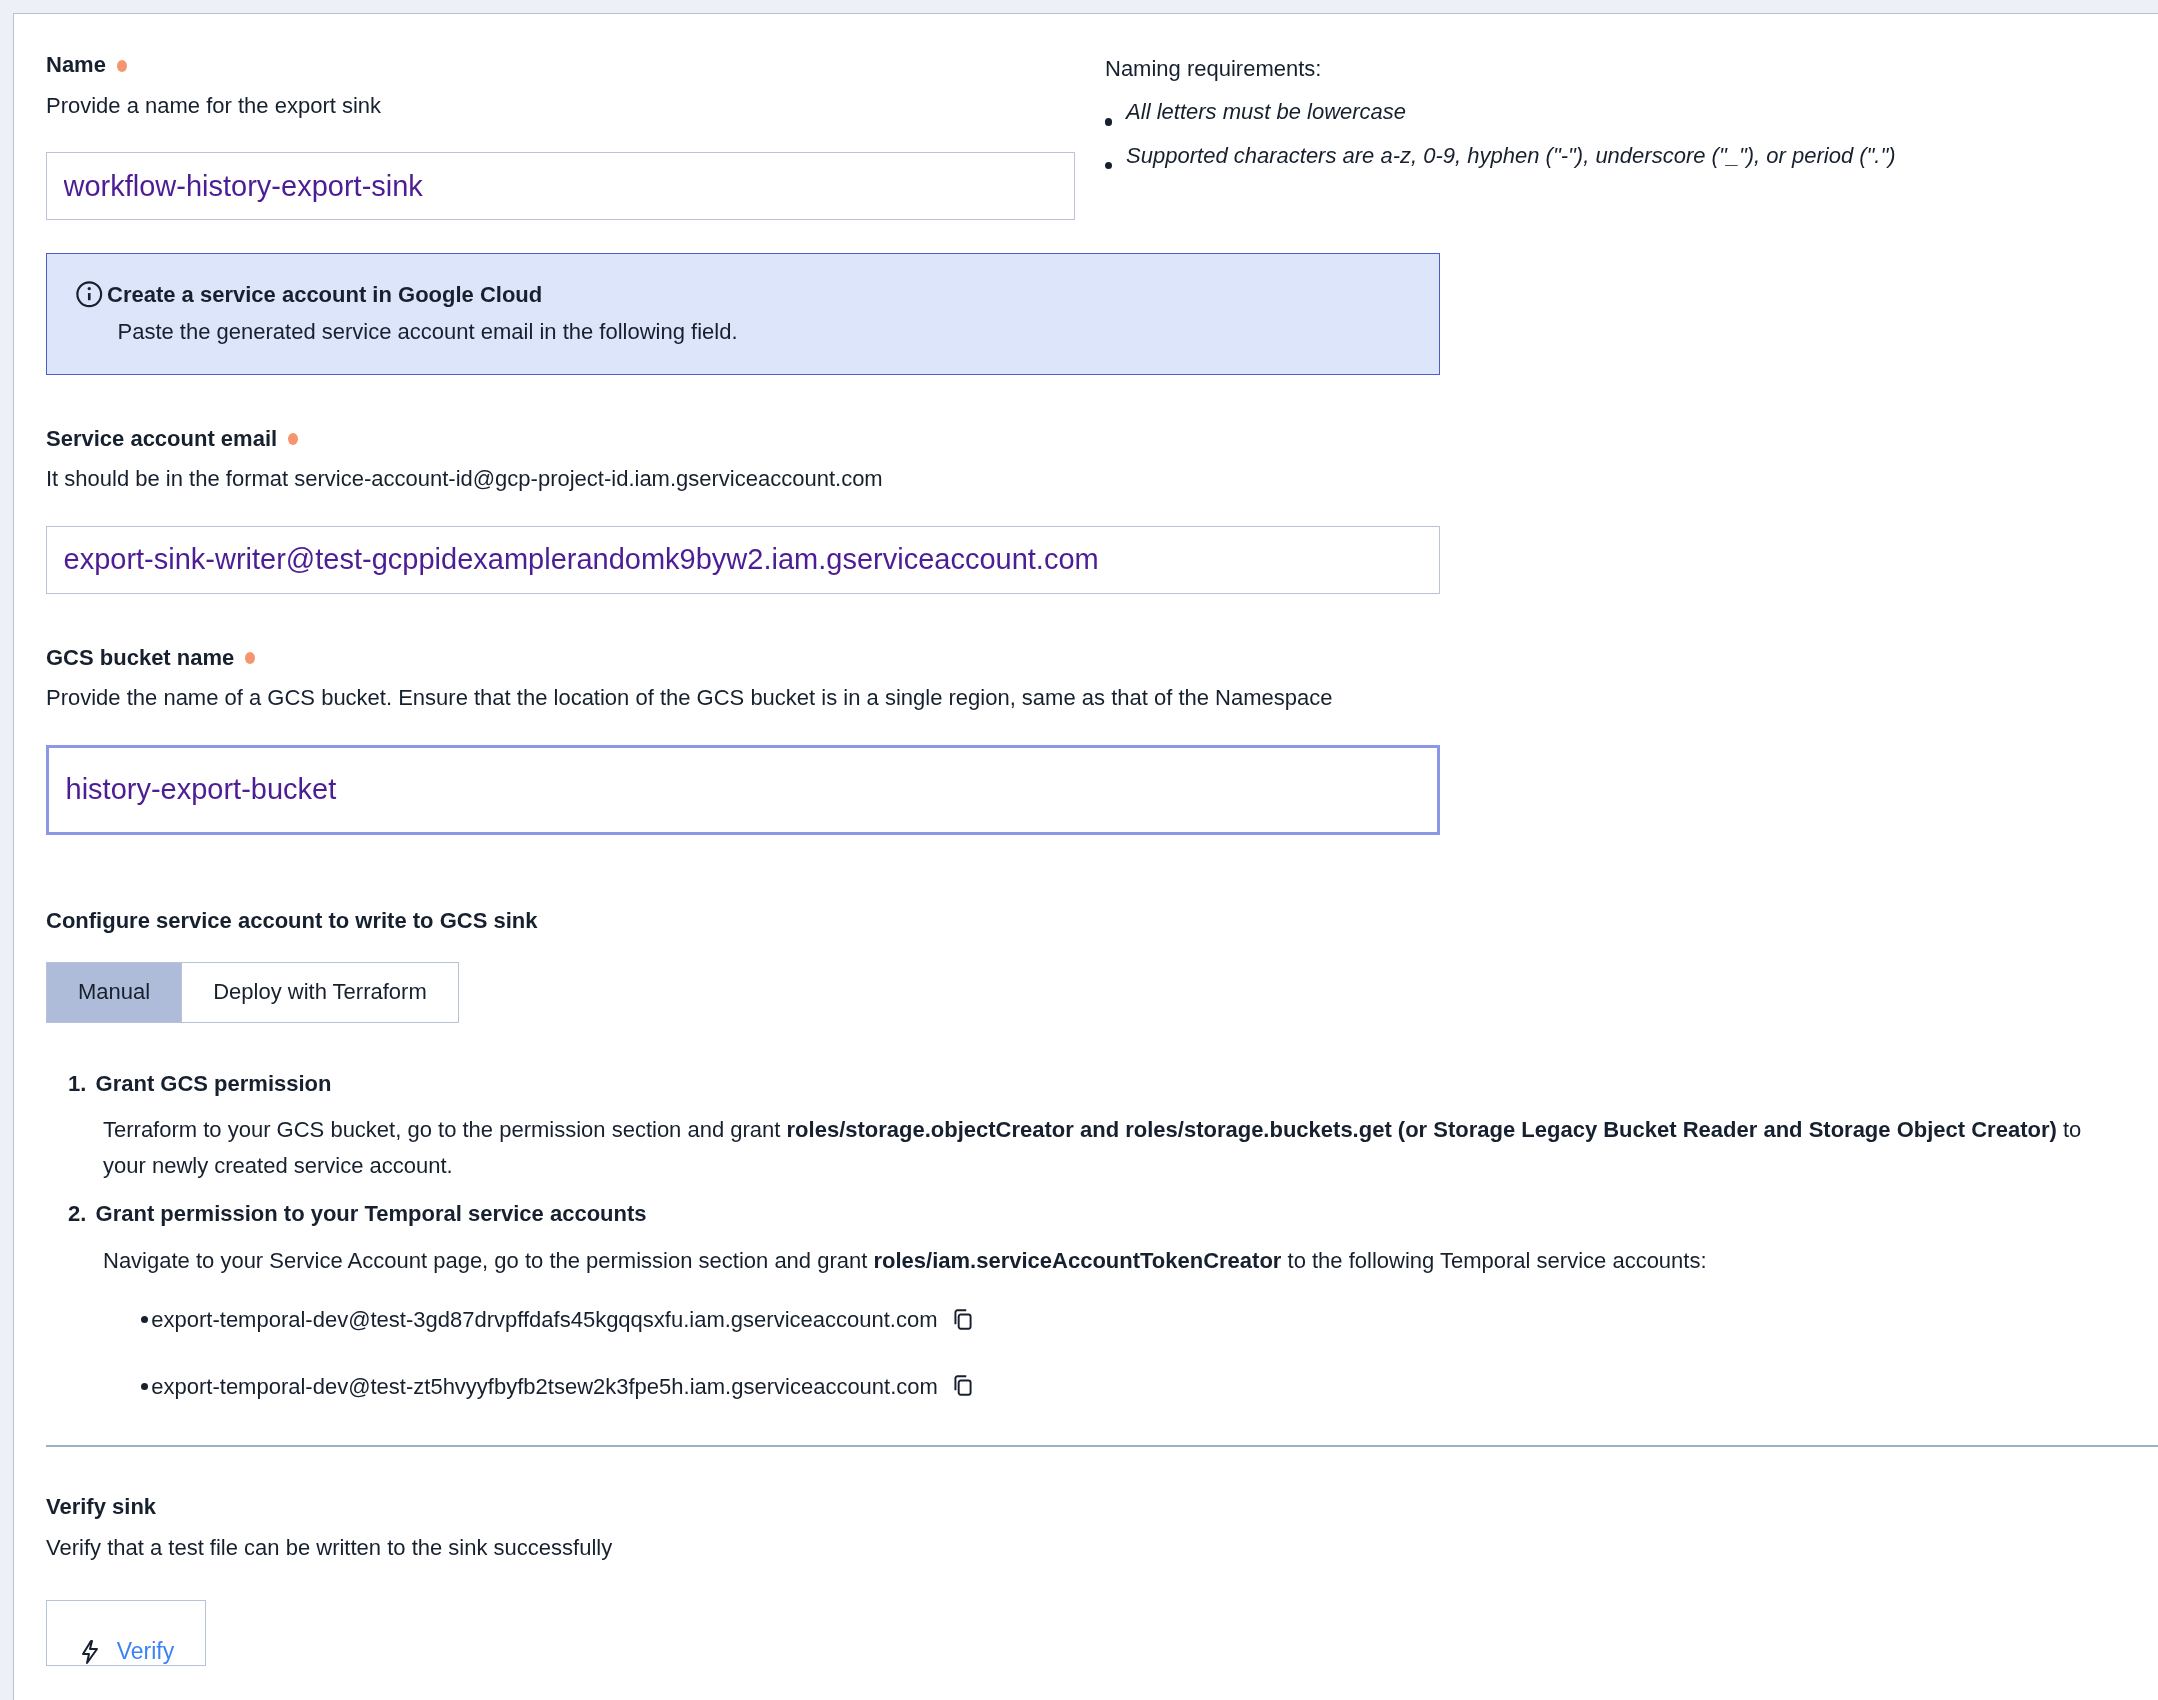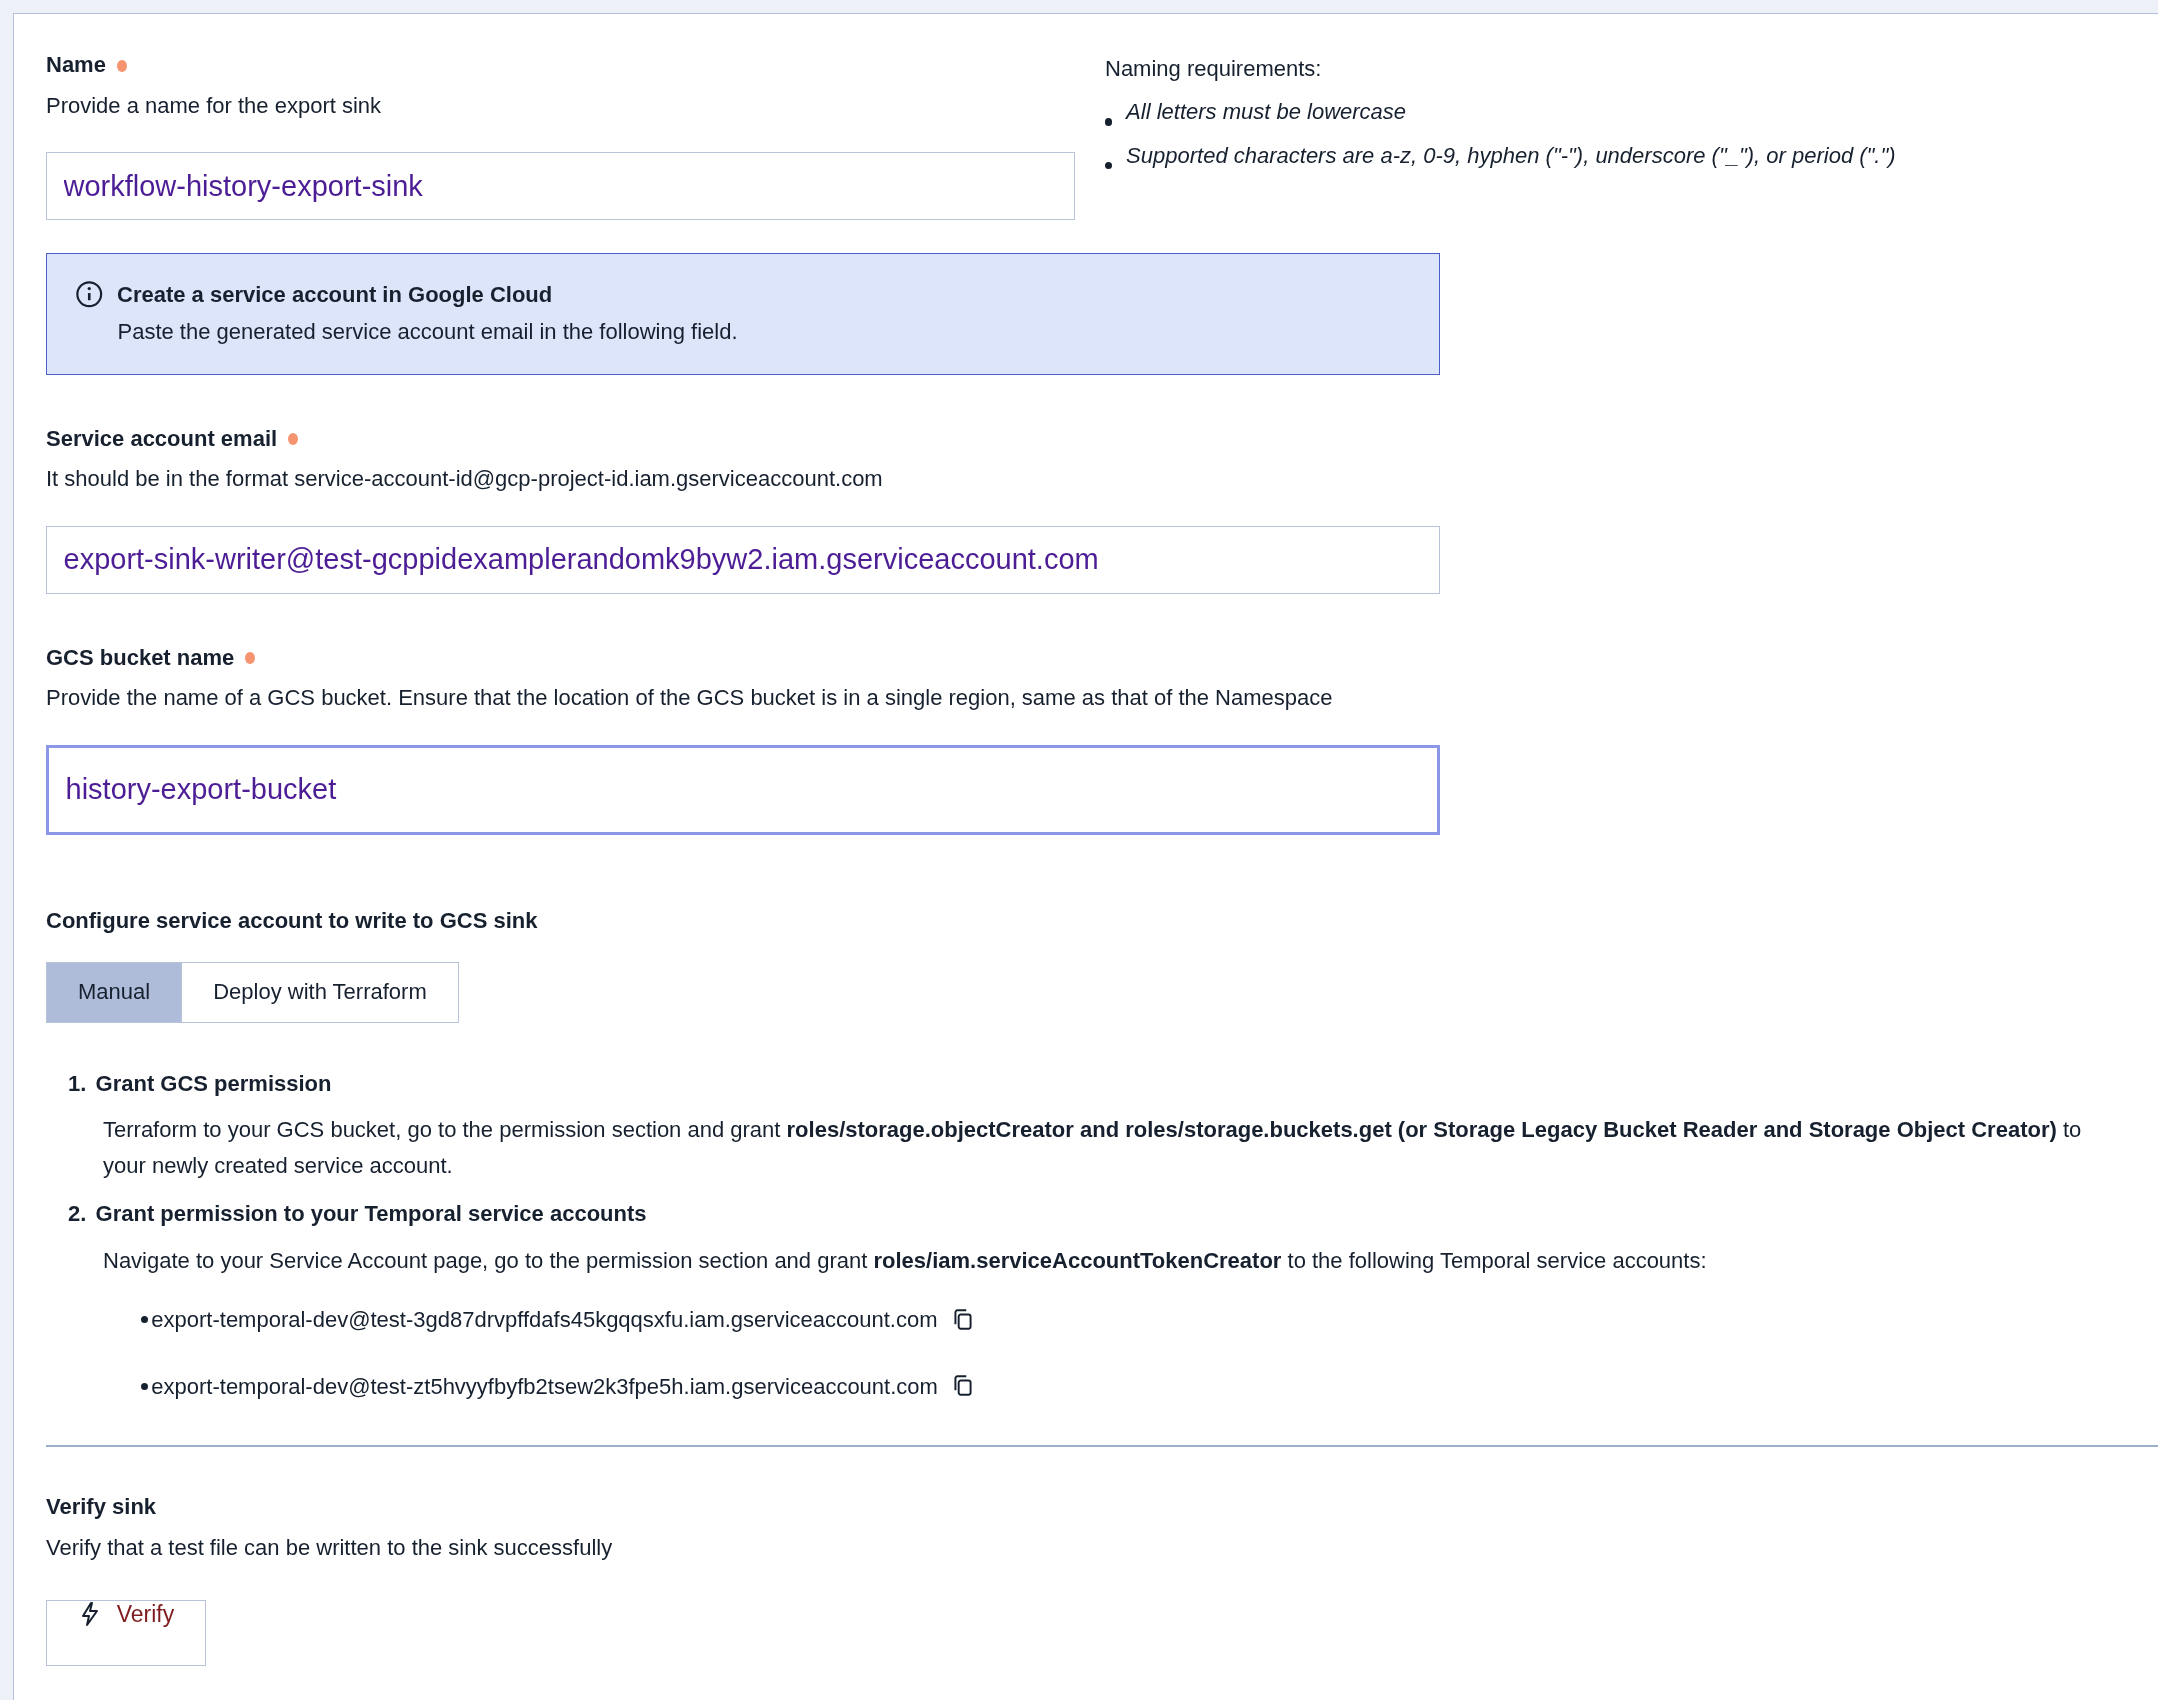--- a/index.html
+++ b/index.html
@@ -35,21 +35,21 @@
     padding: 0 16.5px; outline: none;
   }
   input.text-input.focused { border: 3.7px solid #8d97e8; height: 90px; }
   .w-wide { width: 1394px !important; }
 
   .info-box {
     margin-top: 33px; width: 1394px;
     background: #dce5f9; border: 1.8px solid #4a5fc9;
     padding: 26px 27.5px 27.5px 27.5px;
   }
-  .info-title-row { display: flex; align-items: center; gap: 14px; }
+  .info-title-row { display: flex; align-items: center; gap: 4px; }
   .info-title { font-weight: bold; line-height: 29px; }
   .info-body { margin-left: 43px; margin-top: 8.3px; line-height: 29px; }
 
   .bullet-list { margin-top: 14.7px; }
   .bullet-item { display: flex; align-items: flex-end; gap: 13.8px; margin-top: 16px; line-height: 27.5px; font-style: italic; }
   .bullet-item .dot { flex: none; width: 7.3px; height: 7.3px; border-radius: 50%; background: #16202e; margin-top: 10px; }
 
   .section { margin-top: 50px; }
 
   .configure-heading { margin-top: 72px; font-weight: bold; line-height: 27.5px; }
@@ -74,24 +74,24 @@
   .copy-btn {
     background: none; border: none; padding: 1.8px; margin-left: 7.3px; cursor: pointer;
     display: inline-flex; align-items: center; color: #16202e;
   }
 
   .divider { margin-top: 44px; margin-right: -51px; border: none; border-top: 2.8px solid #9db0ca; }
 
   .verify-heading { margin-top: 46px; font-weight: bold; line-height: 27.5px; }
 
   .verify-btn {
-    margin-top: 39px; display: inline-flex; align-items: flex-start; gap: 14.7px;
+    margin-top: 39px; display: inline-flex; align-items: flex-end; gap: 14.7px;
     height: 66px; padding: 0 31px; background: #fff;
     border: 1.8px solid #b7c3d9; cursor: pointer;
-    font-family: "Liberation Sans", sans-serif; font-size: 23px; color: #7f1d1d;
+    font-family: "Liberation Sans", sans-serif; font-size: 23px; color: #3b82f6;
   }
 
   .actions-row { margin-top: 46px; display: flex; align-items: center; gap: 64px; }
   .create-btn {
     height: 72px; padding: 0 39px; background: #fff;
     border: 1.8px solid #b7c3d9; cursor: pointer;
     font-family: "Liberation Sans", sans-serif; font-size: 24px; color: #16202e;
   }
   svg { display: block; }
 </style>

